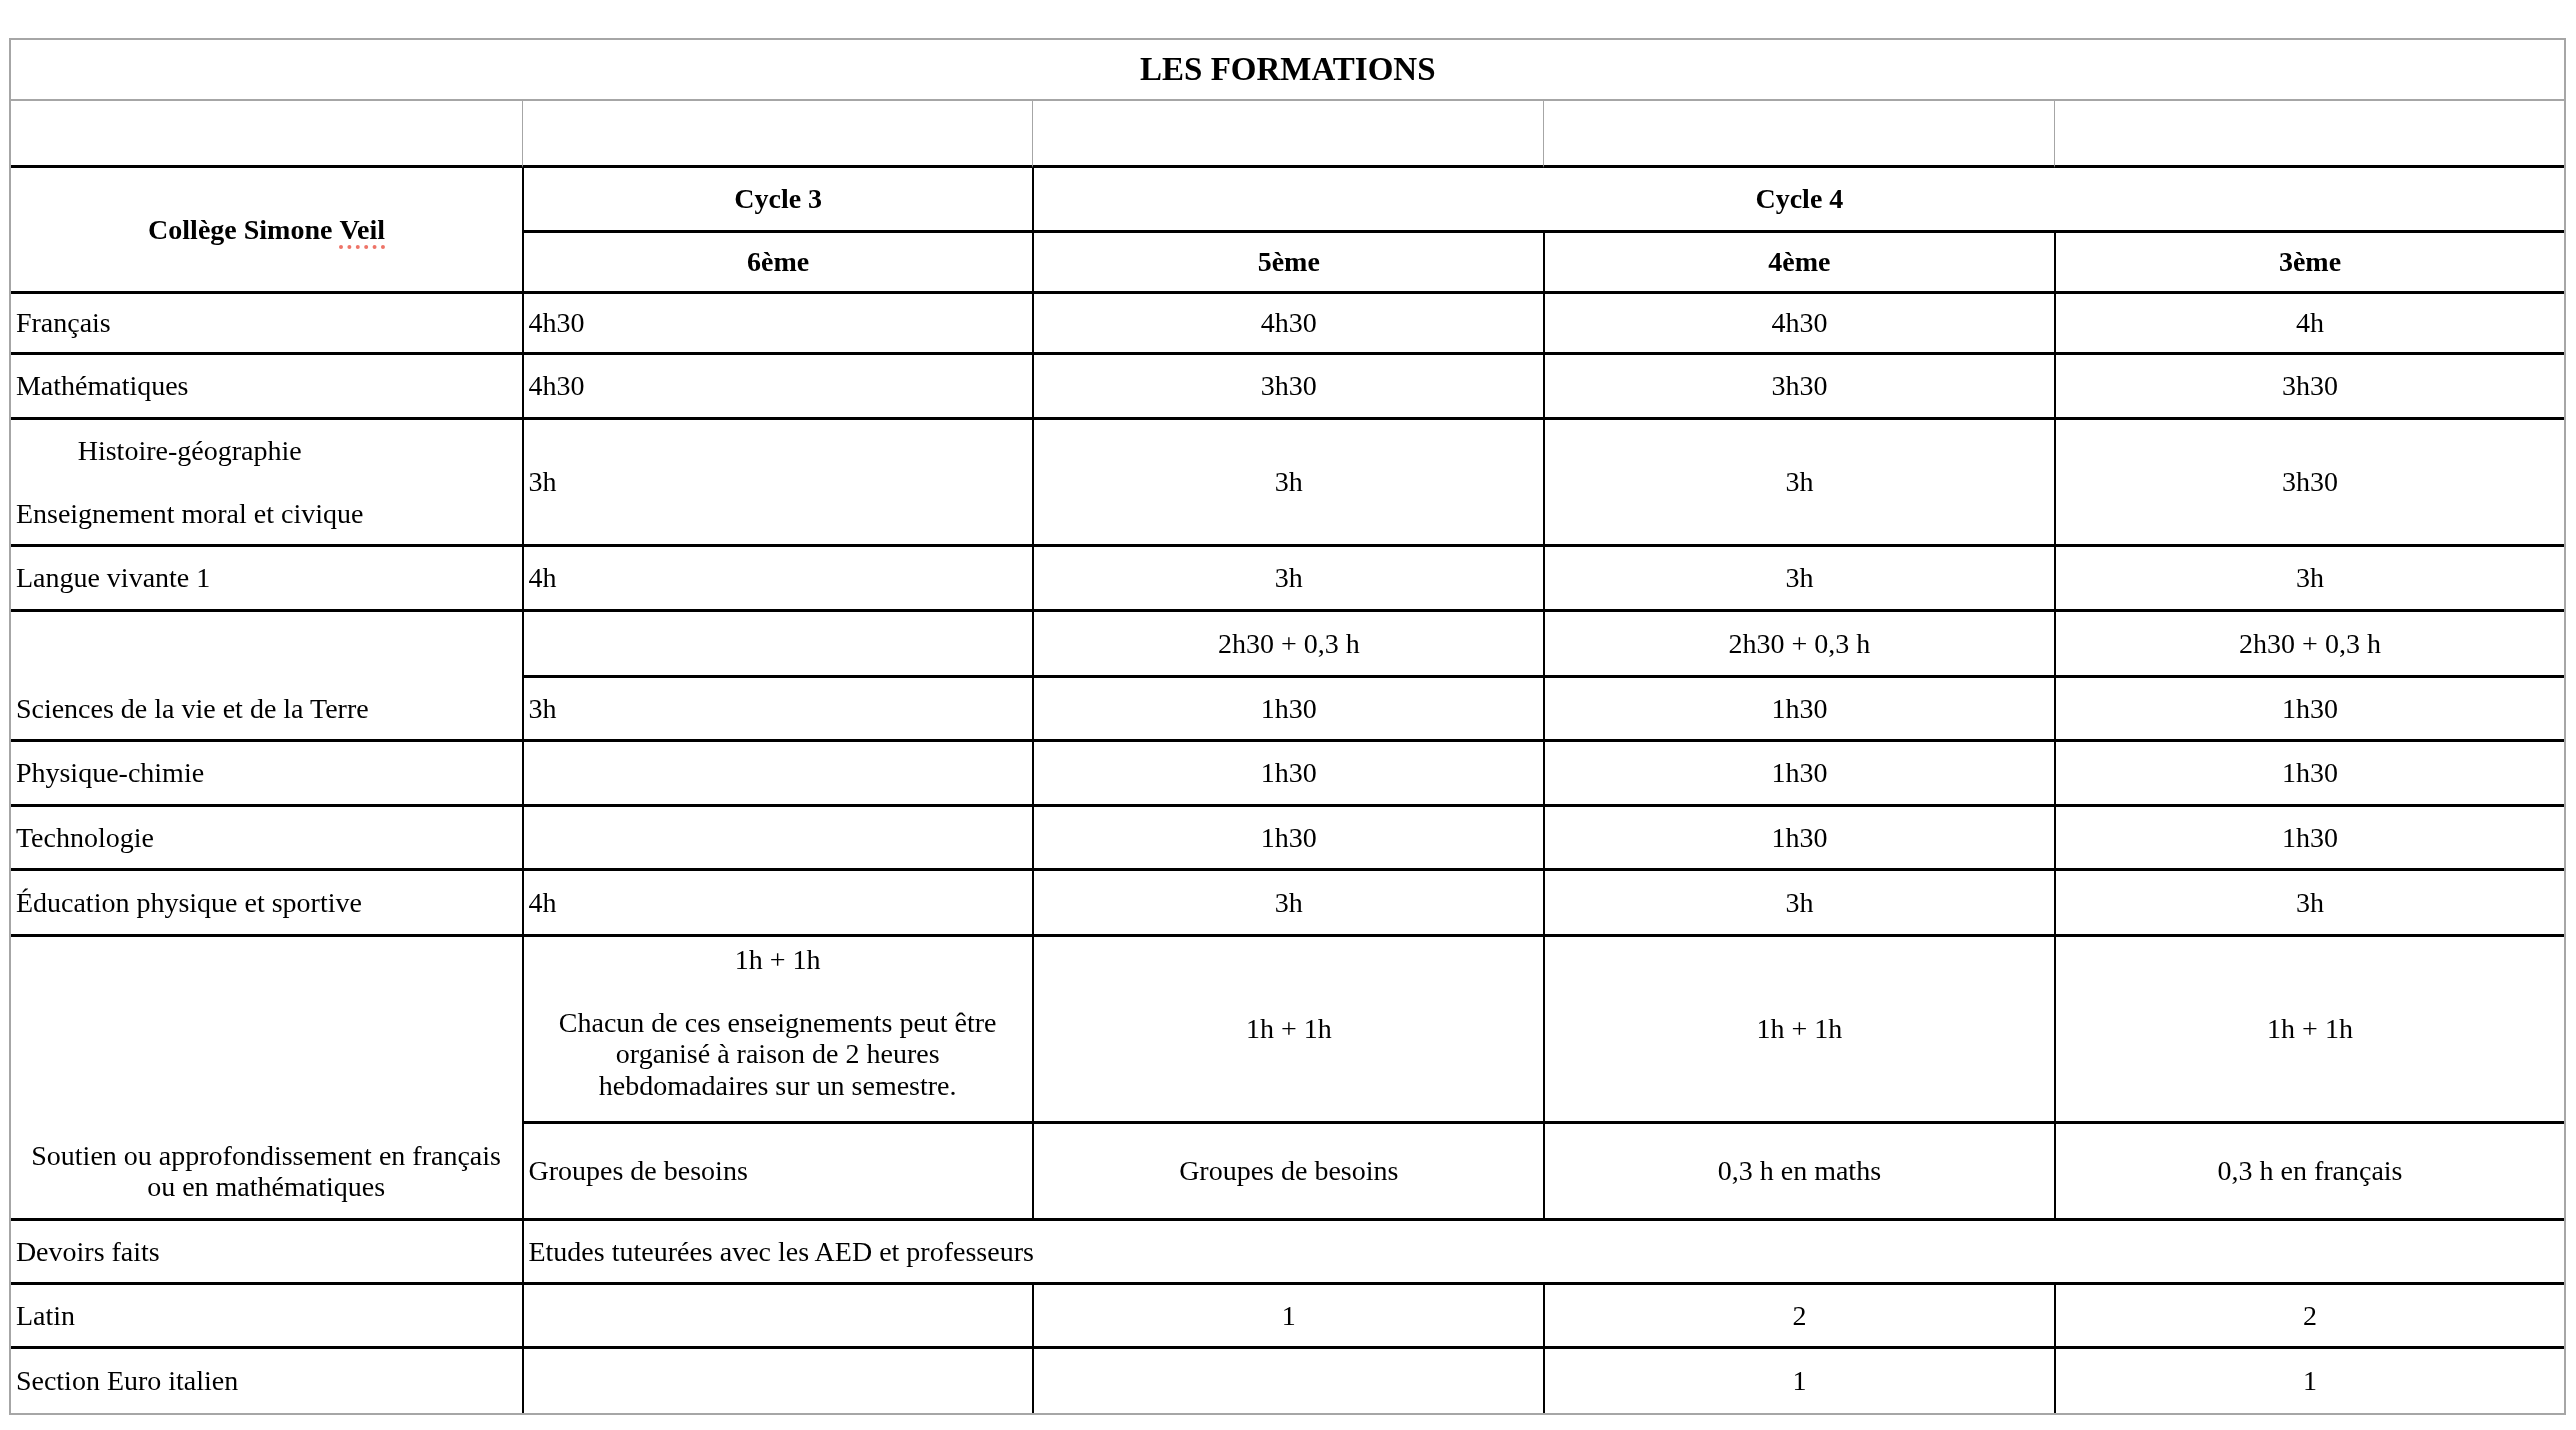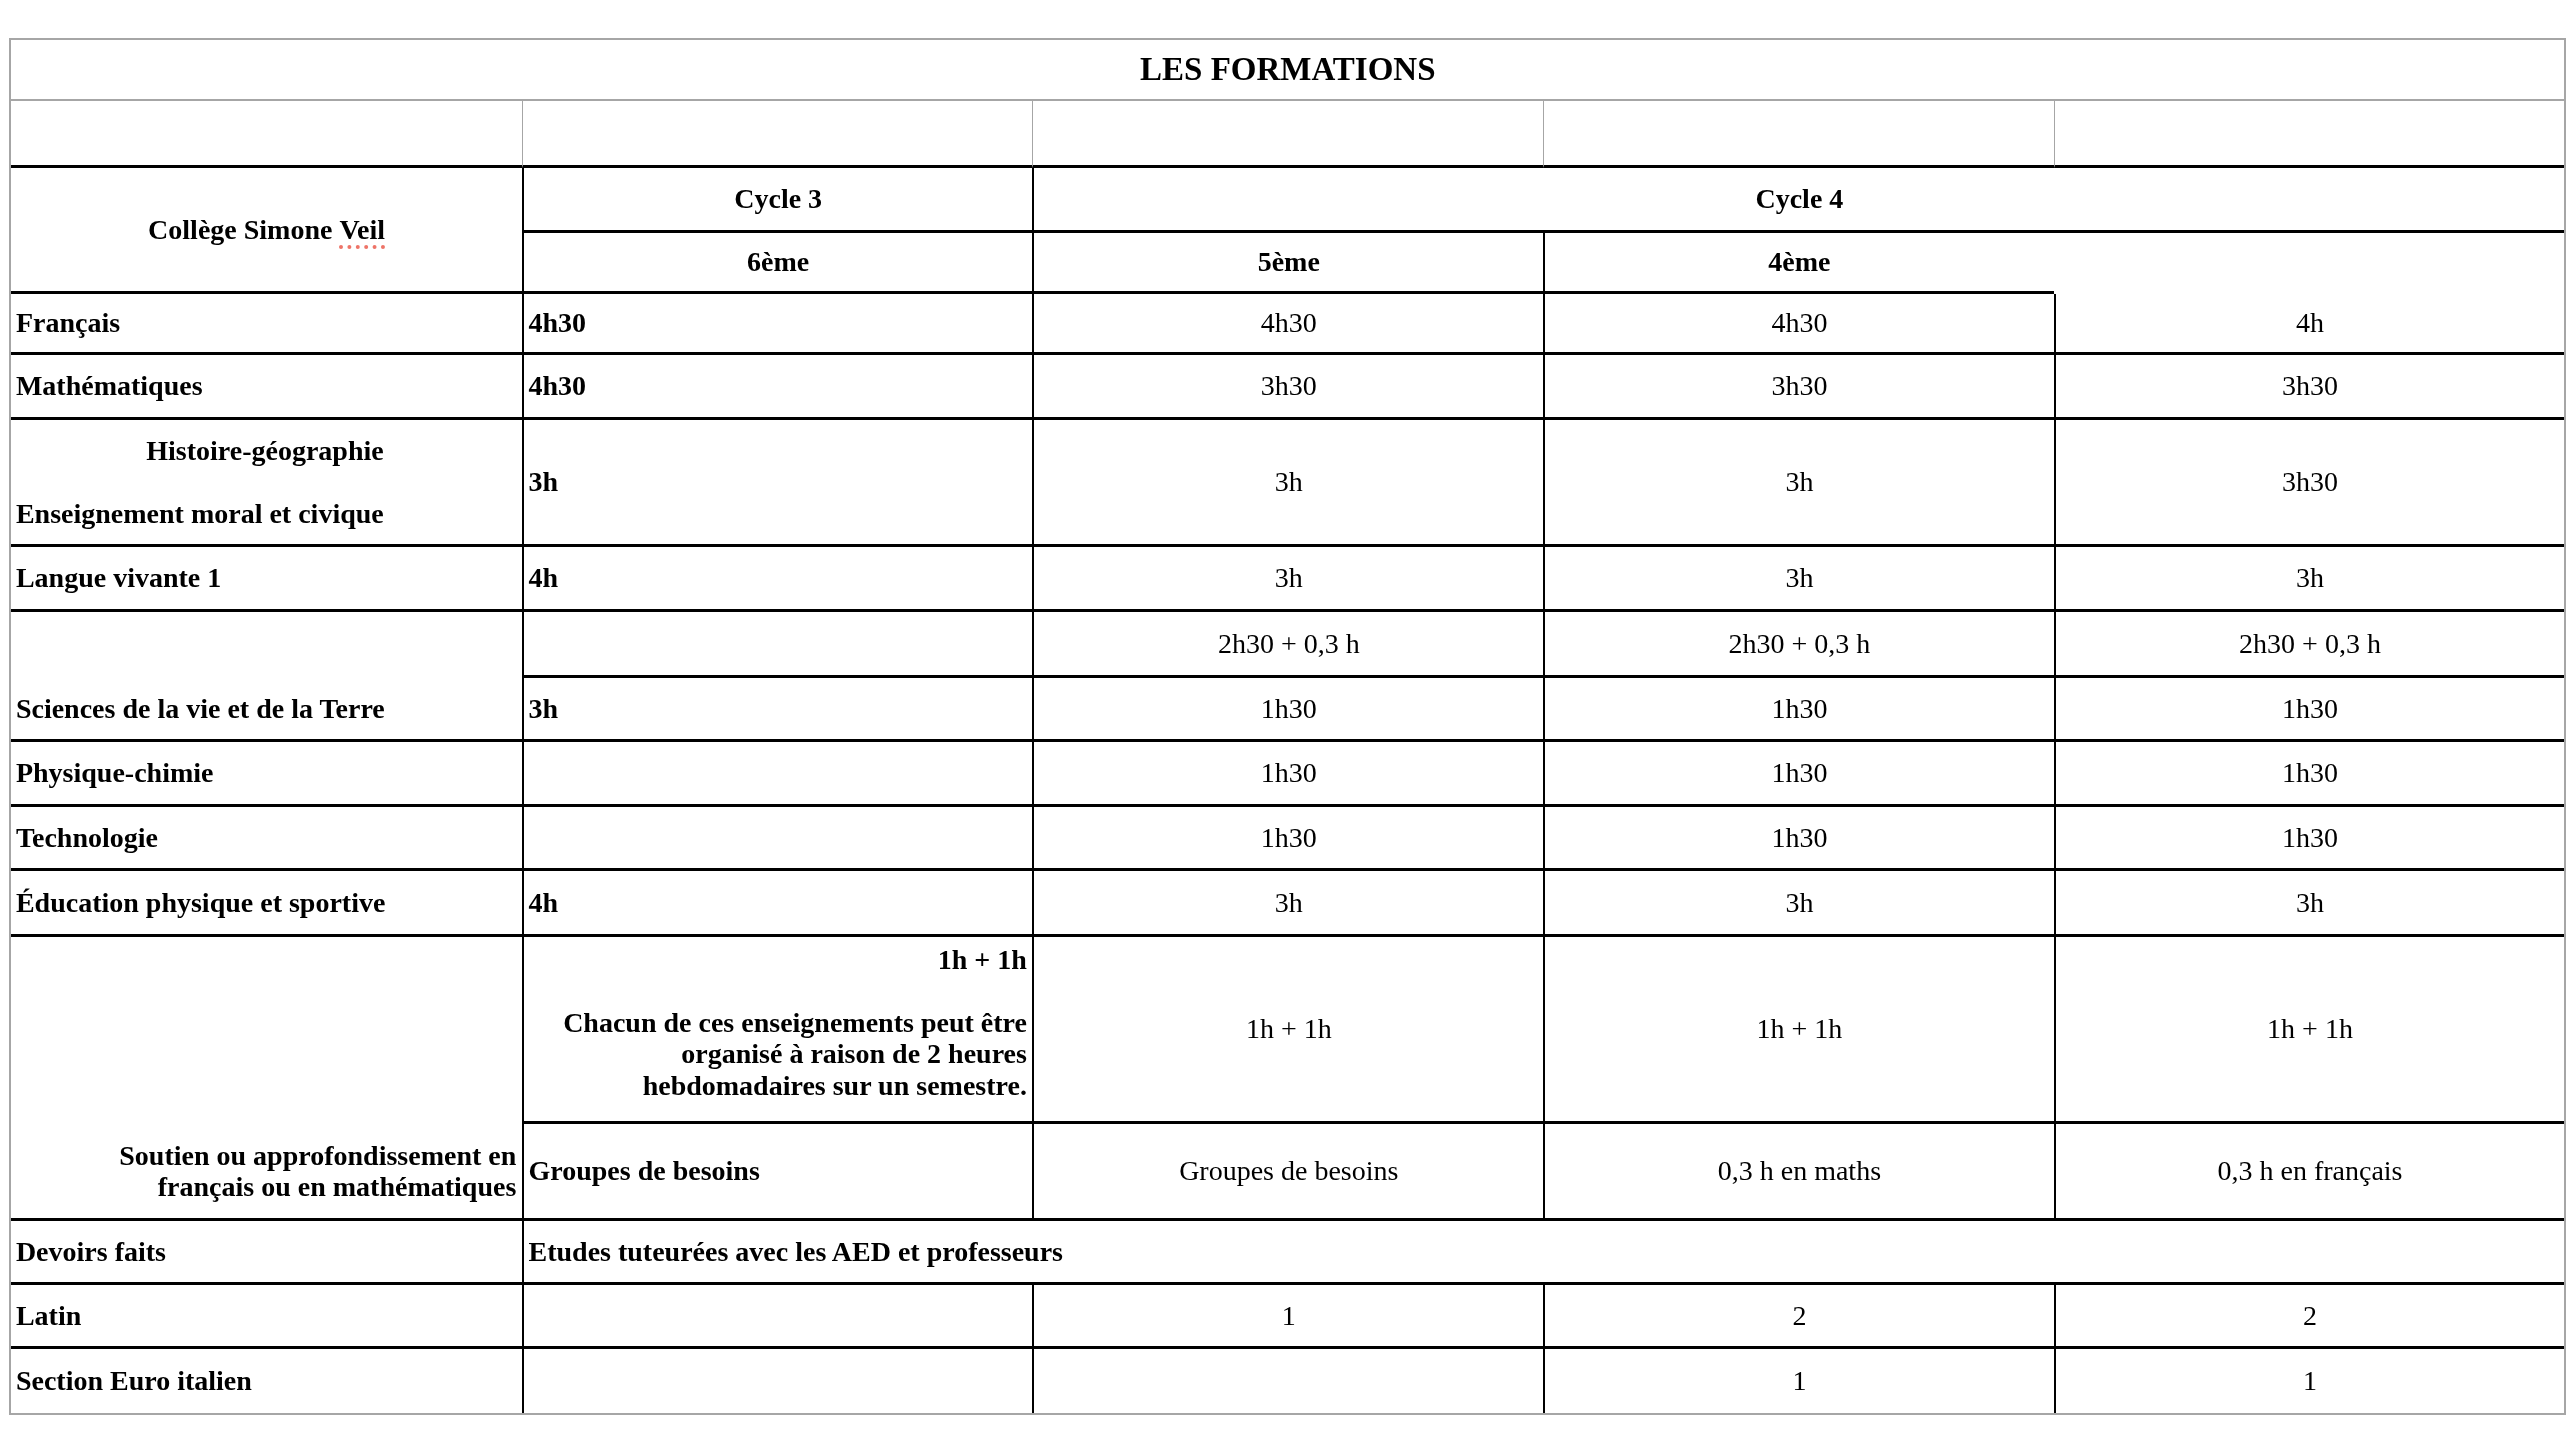--- a/index.html
+++ b/index.html
@@ -33,21 +33,21 @@
     align-items: center;
     font-size: 28px;
     line-height: 1.12;
     overflow: hidden;
   }
   .bb   { border-bottom: 3.7px solid #000000; }   
   .bl   { border-left: 2.8px solid #000000; }     
   .glv  { border-left: 1.9px solid #a6a6a6; }     
   .hdr  { font-weight: bold; }
   .center { justify-content: center; text-align: center; }
-  .left { padding: 1.9px 5.6px 1.9px 4.6px; text-align: right; font-weight: bold; }
+  .left { padding: 1.9px 5.6px 1.9px 4.6px; text-align: center; }
   .pre  { white-space: pre-line; }
   .topalign { align-items: flex-start; padding-top: 7.4px; }
   .title-cell {
     border-bottom: 2.8px solid #a6a6a6;
     justify-content: center;
     font-weight: bold;
     font-size: 33px;
   }
   .spell {
     text-decoration: underline;
@@ -72,20 +72,21 @@
   <div class="c bb glv" style="grid-row:2; grid-column:5"></div>
 
   <div class="c bb hdr center" style="grid-row:3 / span 2; grid-column:1">
     <span>Collège Simone</span>&nbsp;<span class="spell">Veil</span>
   </div>
   <div class="c bb bl hdr center" style="grid-row:3; grid-column:2">Cycle 3</div>
   <div class="c bb bl hdr center" style="grid-row:3; grid-column:3 / span 3">Cycle 4</div>
   <div class="c bb bl hdr center" style="grid-row:4; grid-column:2">6ème</div>
   <div class="c bb bl hdr center" style="grid-row:4; grid-column:3">5ème</div>
   <div class="c bb bl hdr center" style="grid-row:4; grid-column:4">4ème</div>
+  <div class="c bb bl hdr center" style="grid-row:4; grid-column:5">3ème</div>
 
   <div class="c bb left pre" style="grid-row:5; grid-column:1">Français</div>
   <div class="c bb bl left" style="grid-row:5; grid-column:2">4h30</div>
   <div class="c bb bl center" style="grid-row:5; grid-column:3">4h30</div>
   <div class="c bb bl center" style="grid-row:5; grid-column:4">4h30</div>
   <div class="c bb bl center" style="grid-row:5; grid-column:5">4h</div>
 
   <div class="c bb left pre" style="grid-row:6; grid-column:1">Mathématiques</div>
   <div class="c bb bl left" style="grid-row:6; grid-column:2">4h30</div>
   <div class="c bb bl center" style="grid-row:6; grid-column:3">3h30</div>

